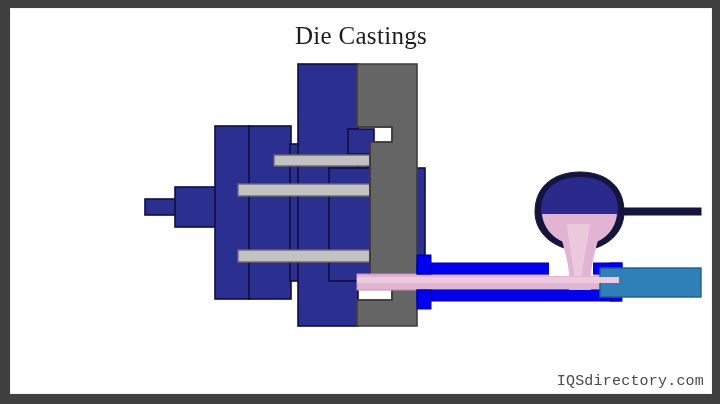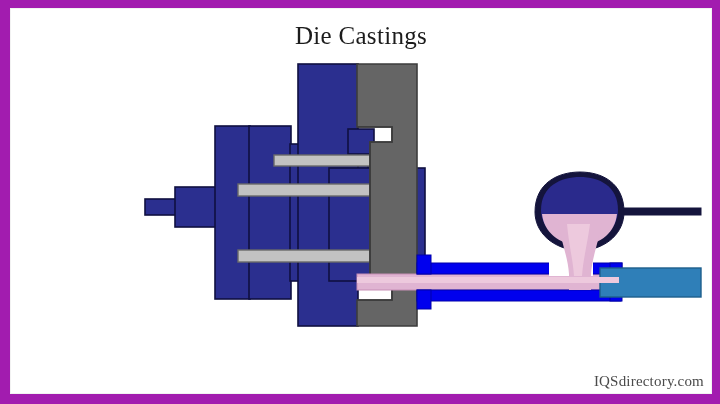--- a/index.html
+++ b/index.html
@@ -11,21 +11,21 @@
     width: 720px;
     height: 404px;
     font-family: "Liberation Sans", sans-serif;
     overflow: hidden;
   }
   #frame {
     position: relative;
     width: 720px;
     height: 404px;
     box-sizing: border-box;
-    background: #a21caf;
+    background: #404040;
     padding: 8px 8px 10px 10px;
   }
   #canvas {
     position: relative;
     width: 100%;
     height: 100%;
     background: #ffffff;
     box-shadow: inset 0 0 0 1px #f2f2f2;
     overflow: hidden;
   }
@@ -38,21 +38,21 @@
     font-family: "Liberation Serif", serif;
     font-size: 25px;
     font-weight: 400;
     color: #1c1c1c;
     letter-spacing: 0.3px;
   }
   #watermark {
     position: absolute;
     right: 8px;
     bottom: 4px;
-    font-family: Liberation Serif, serif;
+    font-family: Liberation Mono, monospace;
     font-size: 15px;
     color: #4a4a4a;
     letter-spacing: 0.2px;
     text-align: center;
   }
   #diagram {
     position: absolute;
     left: 0;
     top: 0;
     width: 100%;

